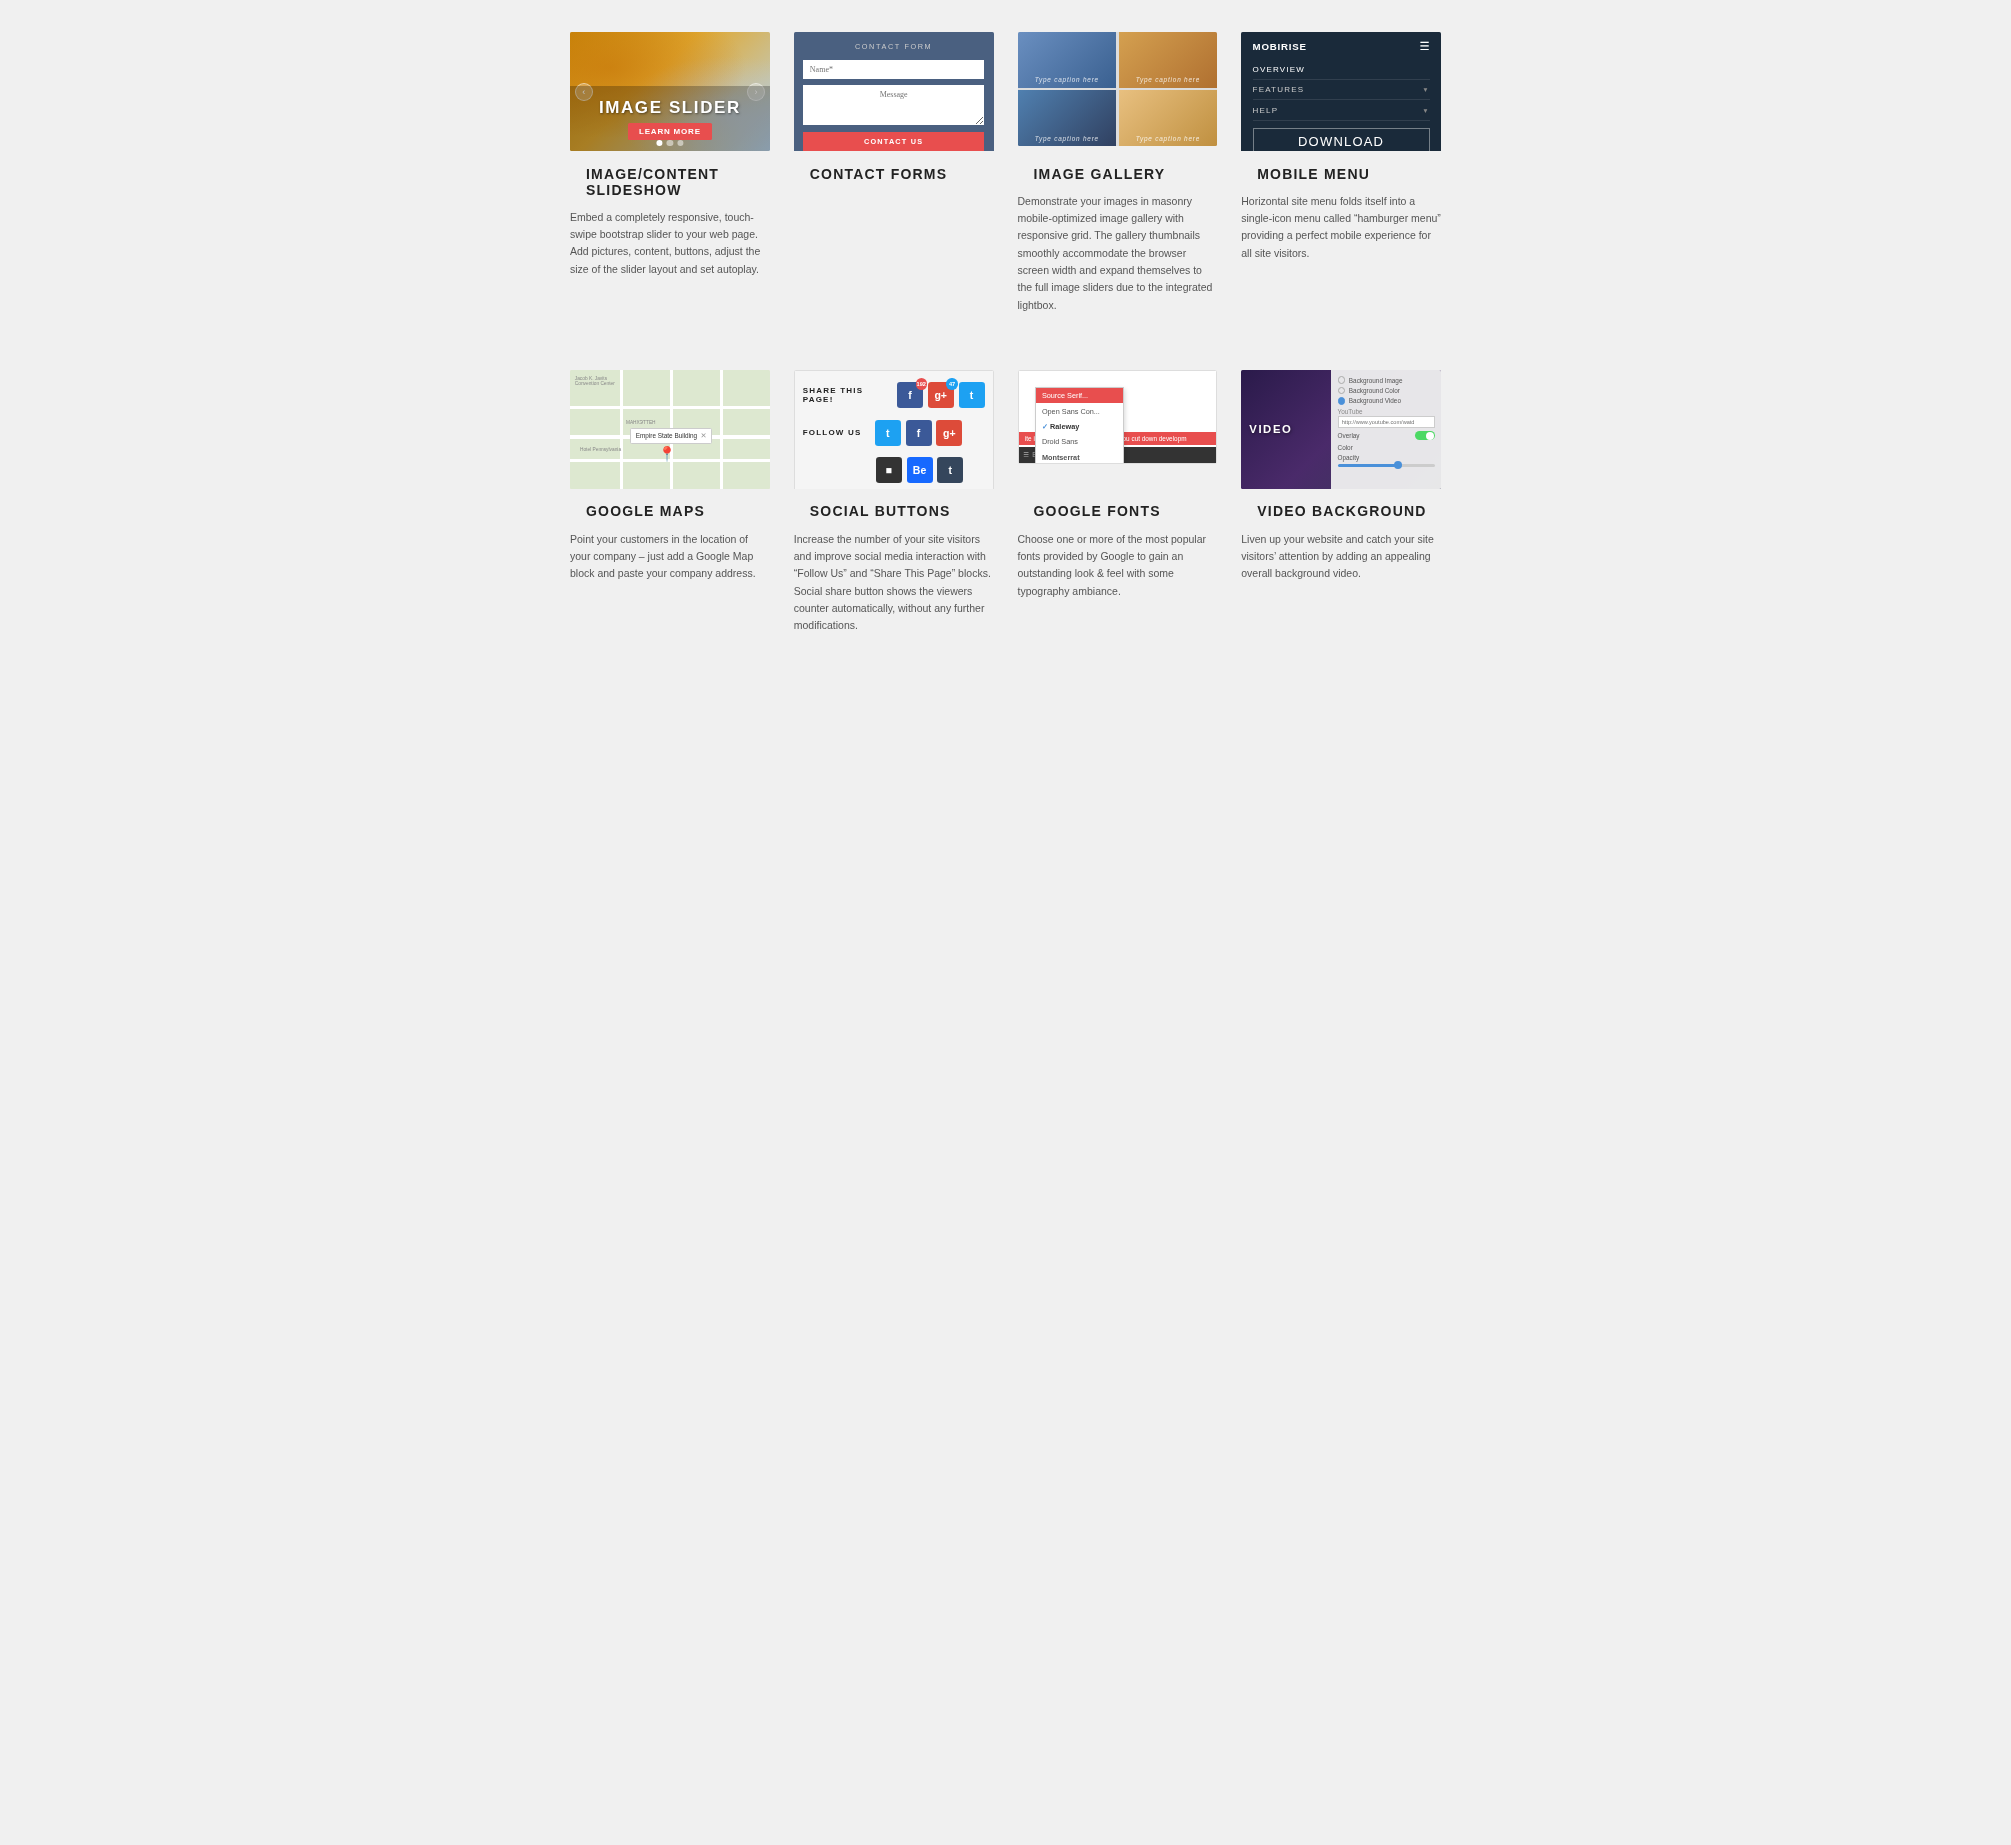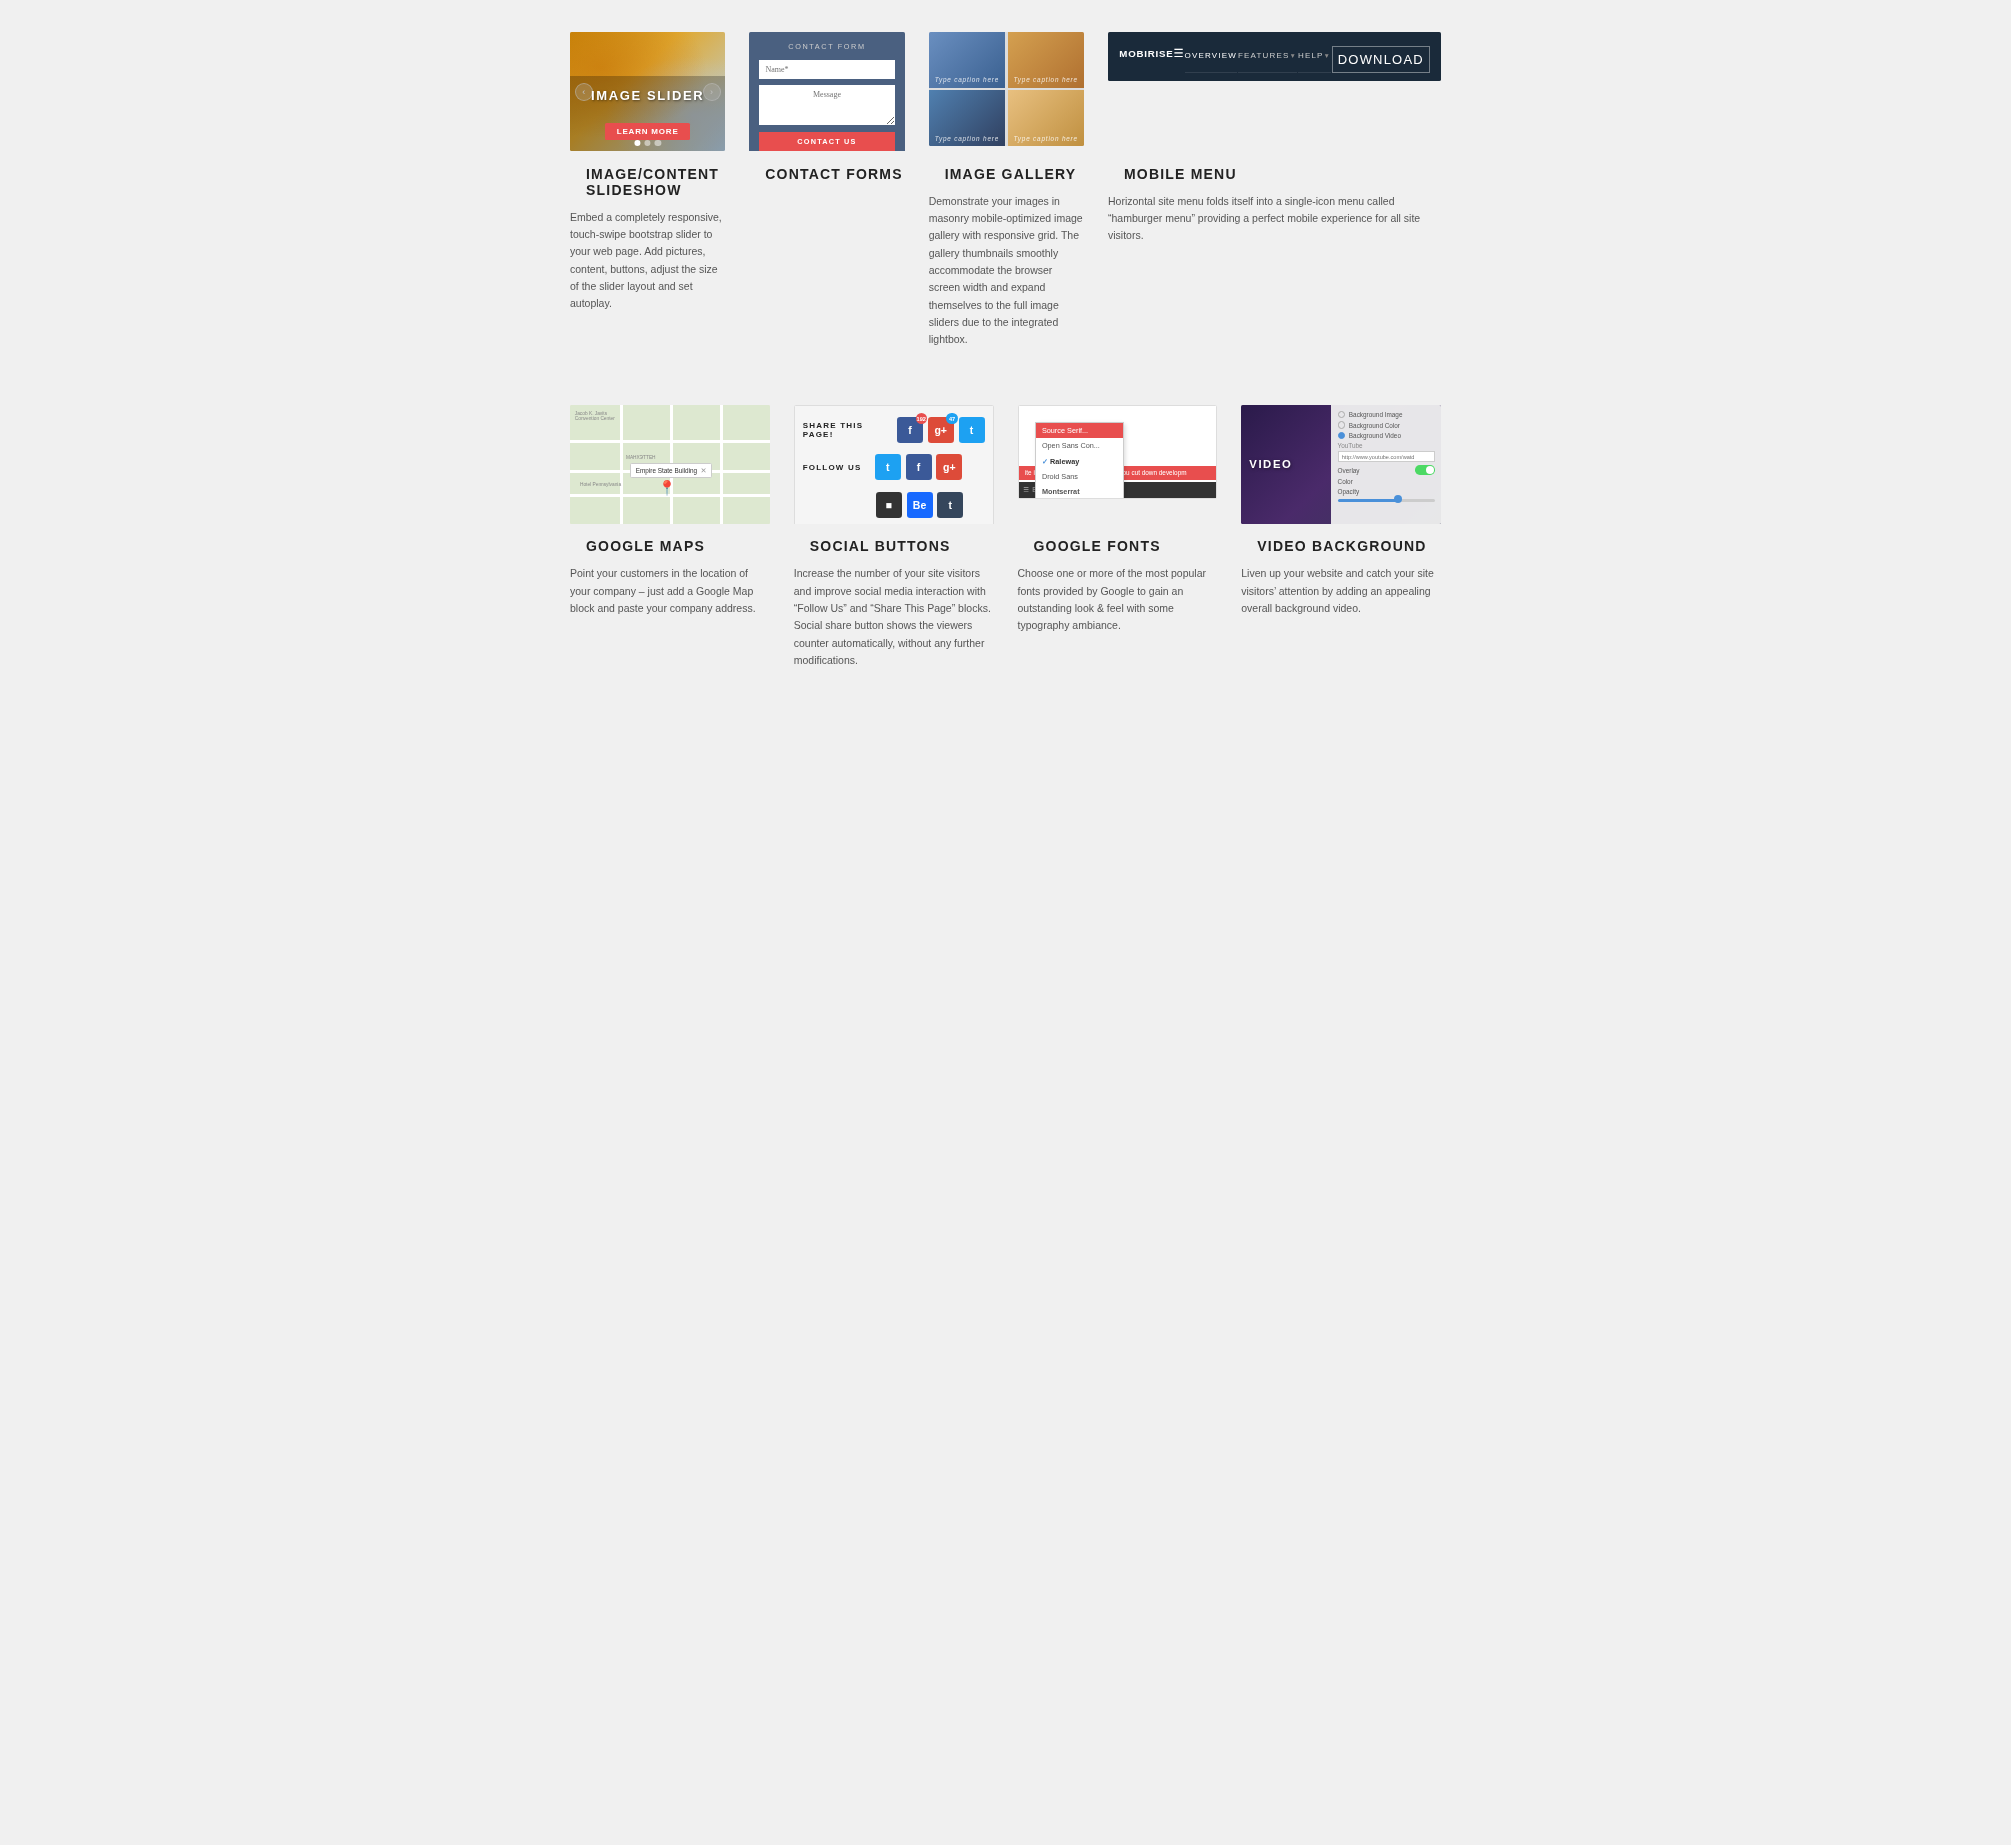--- a/index.html
+++ b/index.html
@@ -65,25 +65,25 @@
       position: absolute;
       bottom: 0; left: 0; right: 0;
       background: rgba(0,0,0,0.25);
       padding: 11.3px;
       display: flex;
       flex-direction: column;
       align-items: center;
     }
     .slider-title-text {
       color: #fff;
-      font-size: 13px;
+      font-size: 17px;
       font-weight: 800;
       letter-spacing: 1.6px;
       text-transform: uppercase;
-      margin-bottom: 20px;
+      margin-bottom: 5px;
       text-shadow: 0.8px 0.8px 2.4px rgba(0,0,0,0.5);
     }
     .slider-btn {
       background: #e84e4e;
       color: #fff;
       border: none;
       padding: 4px 11.3px;
       font-size: 8px;
       font-weight: 700;
       letter-spacing: 0.8px;
@@ -196,21 +196,21 @@
       text-align: center;
       font-style: italic;
     }
 
     
     .mobile-menu-img {
       background: #1a2a3a;
       border-radius: 1.6px;
       padding: 8px 11.3px;
       display: flex;
-      flex-direction: row;
+      flex-direction: column;
       gap: 0.8px;
     }
     .menu-top-bar {
       display: flex;
       justify-content: space-between;
       align-items: center;
       margin-bottom: 6.4px;
     }
     .menu-brand {
       color: #fff;

